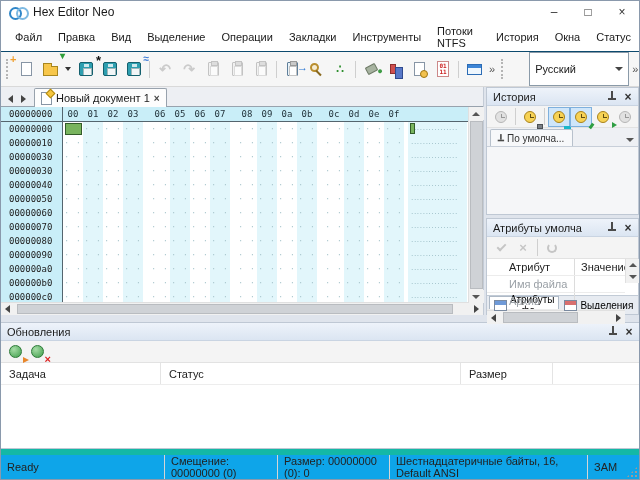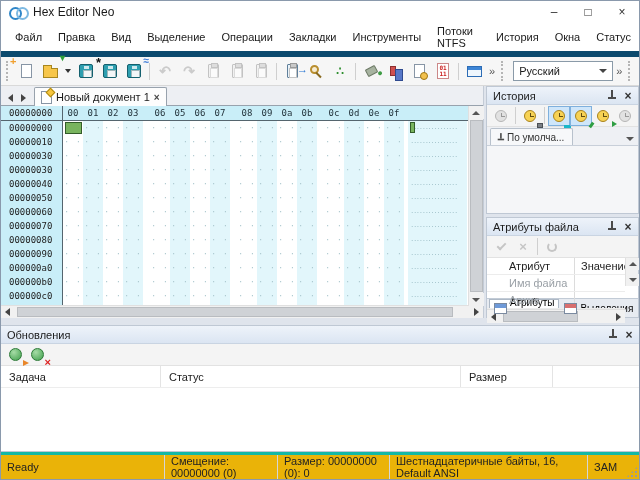--- a/index.html
+++ b/index.html
@@ -11,37 +11,37 @@
 .titlebar{flex:0 0 22px;background:#fff;display:flex;align-items:center}
 .logo{width:18px;height:13px;margin:0 6px 0 8px;position:relative}
 .logo::before,.logo::after{content:"";position:absolute;border-radius:50%;width:9px;height:9px;top:1px}
 .logo::before{border:2px solid #2f86c8;left:0}
 .logo::after{border:2px solid #7db9e2;left:7px}
 .title{font-size:12px}
 .wctrl{margin-left:auto;display:flex}
 .wbtn{width:34px;height:22px;display:flex;align-items:center;justify-content:center;font-size:12px;color:#333;background:none;border:0}
 
 
-.menubar{flex:0 0 20px;background:#fff;display:flex;align-items:center;padding-left:6px;border-bottom:6px solid #0c4a6e}
+.menubar{flex:0 0 20px;background:#fff;display:flex;align-items:center;padding-left:6px;border-bottom:1px solid #0c4a6e}
 .menu-item{padding:2px 8px}
 
 
 .toolbar{flex:0 0 29px;background:#f6f6f6;border-bottom:1px solid #d9d9d9;display:flex;align-items:center;padding-left:2px}
 .grip{width:5px;height:20px;border-left:2px dotted #b5b5b5;margin:0 3px;flex:0 0 auto}
 .tgroup{display:contents}
 .tbtn{width:24px;height:24px;border:1px solid transparent;background:transparent;display:flex;align-items:center;justify-content:center;position:relative;flex:0 0 auto;padding:0}
 .tbtn.small{width:22px;height:20px}
 .tbtn[data-state="disabled"]{filter:grayscale(1) opacity(.55)}
 .tbtn[data-state="toggled"]{background:#cfe6fa;border-color:#7fb0dd}
 .tbtn[data-state="separator"]{width:7px}
 .tbtn[data-state="separator"] .ic{width:1px;height:17px;background:#cfcfcf;border:0}
 .ic{position:relative;display:block}
 .badge{position:absolute;font-weight:bold;font-style:normal;line-height:1;font-size:9px}
 .overflow{color:#555;font-size:11px;margin:0 3px;flex:0 0 auto}
-.combo{height:20px;width:100px;border:1px solid #8a9aa8;background:#fff;display:flex;align-items:center;padding:0 5px;margin-left:4px;flex:0 0 auto}
+.combo{height:34px;width:100px;border:1px solid #8a9aa8;background:#fff;display:flex;align-items:center;padding:0 5px;margin-left:20px;flex:0 0 auto}
 .combo span{flex:1}
 .tri-down{width:0;height:0;border-left:4px solid transparent;border-right:4px solid transparent;border-top:4px solid #444}
 .tri-up{width:0;height:0;border-left:4px solid transparent;border-right:4px solid transparent;border-bottom:4px solid #555}
 .tri-down2{width:0;height:0;border-left:4px solid transparent;border-right:4px solid transparent;border-top:4px solid #555}
 .tri-left{width:0;height:0;border-top:4px solid transparent;border-bottom:4px solid transparent;border-right:5px solid #444}
 .tri-right{width:0;height:0;border-top:4px solid transparent;border-bottom:4px solid transparent;border-left:5px solid #444}
 
 
 [data-name="new-document-icon"] .ic,[data-name="history-log-icon"] .ic{width:11px;height:14px;background:#fff;border:1px solid #8795a5}
 [data-name="new-document-icon"] .badge{left:-5px;top:-4px;color:#f0a030;font-size:11px}
@@ -168,21 +168,21 @@
 .panel.updates{flex:0 0 127px;margin-top:7px;border-left:0;border-right:0}
 .up-hrow{flex:0 0 22px;display:flex;background:#fff;border-bottom:1px solid #ededed;font-size:11px;color:#222}
 .up-hrow span{height:100%;display:flex;align-items:center;padding-left:8px;border-right:1px solid #e4e4e4}
 .up-c1{width:160px;flex:0 0 160px}
 .up-c2{width:300px;flex:0 0 300px}
 .up-c3{width:92px;flex:0 0 92px}
 .up-c4{flex:1;border-right:0!important}
 .up-body{flex:1;background:#fff}
 
 
-.statusbar{flex:0 0 23px;background:#eab308;border-top:3px solid #14b8a6;display:flex;align-items:stretch;font-size:11px;color:#222}
+.statusbar{flex:0 0 23px;background:#0ea5e9;border-top:6px solid #14b8a6;display:flex;align-items:stretch;font-size:11px;color:#222}
 .sb{display:flex;align-items:center;padding:0 6px;border-right:1px solid #d5d5d5}
 .sb-ready{width:164px;flex:0 0 164px}
 .sb-offset{width:113px;flex:0 0 113px}
 .sb-size{width:112px;flex:0 0 112px}
 .sb-enc{width:198px;flex:0 0 198px}
 .sb-mode{flex:1;border-right:0}
 .sb-grip{width:14px;flex:0 0 14px;align-self:flex-end;height:14px;background-image:radial-gradient(#9a9a9a 1px,transparent 1.2px);background-size:4px 4px;background-position:1px 1px;clip-path:polygon(100% 0,100% 100%,0 100%)}
 </style>
 </head>
 <body>
@@ -731,21 +731,21 @@
           <div class="ptab" data-name="history-branch-tab">
             <span class="pin tiny" data-name="pin-icon"></span>
             <span data-name="history-branch-tab-label">По умолча...</span>
           </div>
           <i class="tri-down2 chev" data-name="chevron-down-icon"></i>
         </div>
       </div>
 
       <div class="panel attrs" data-name="attributes-panel">
         <div class="panel-header" data-name="attributes-panel-header">
-          <span class="panel-title" data-name="attributes-panel-title">Атрибуты файла</span>
+          <span class="panel-title" data-name="attributes-panel-title">Атрибуты умолча</span>
           <span class="pin" data-name="pin-icon"></span>
           <span class="pclose" data-name="panel-close-icon">×</span>
         </div>
         <div class="ptool" data-name="attributes-toolbar">
           <button class="tbtn small" data-name="attributes-apply-icon" data-state="disabled">
               <i class="ic"></i>
               <b class="badge"></b>
             </button>
             <button class="tbtn small" data-name="attributes-discard-icon" data-state="disabled">
               <b class="badge">×</b>

